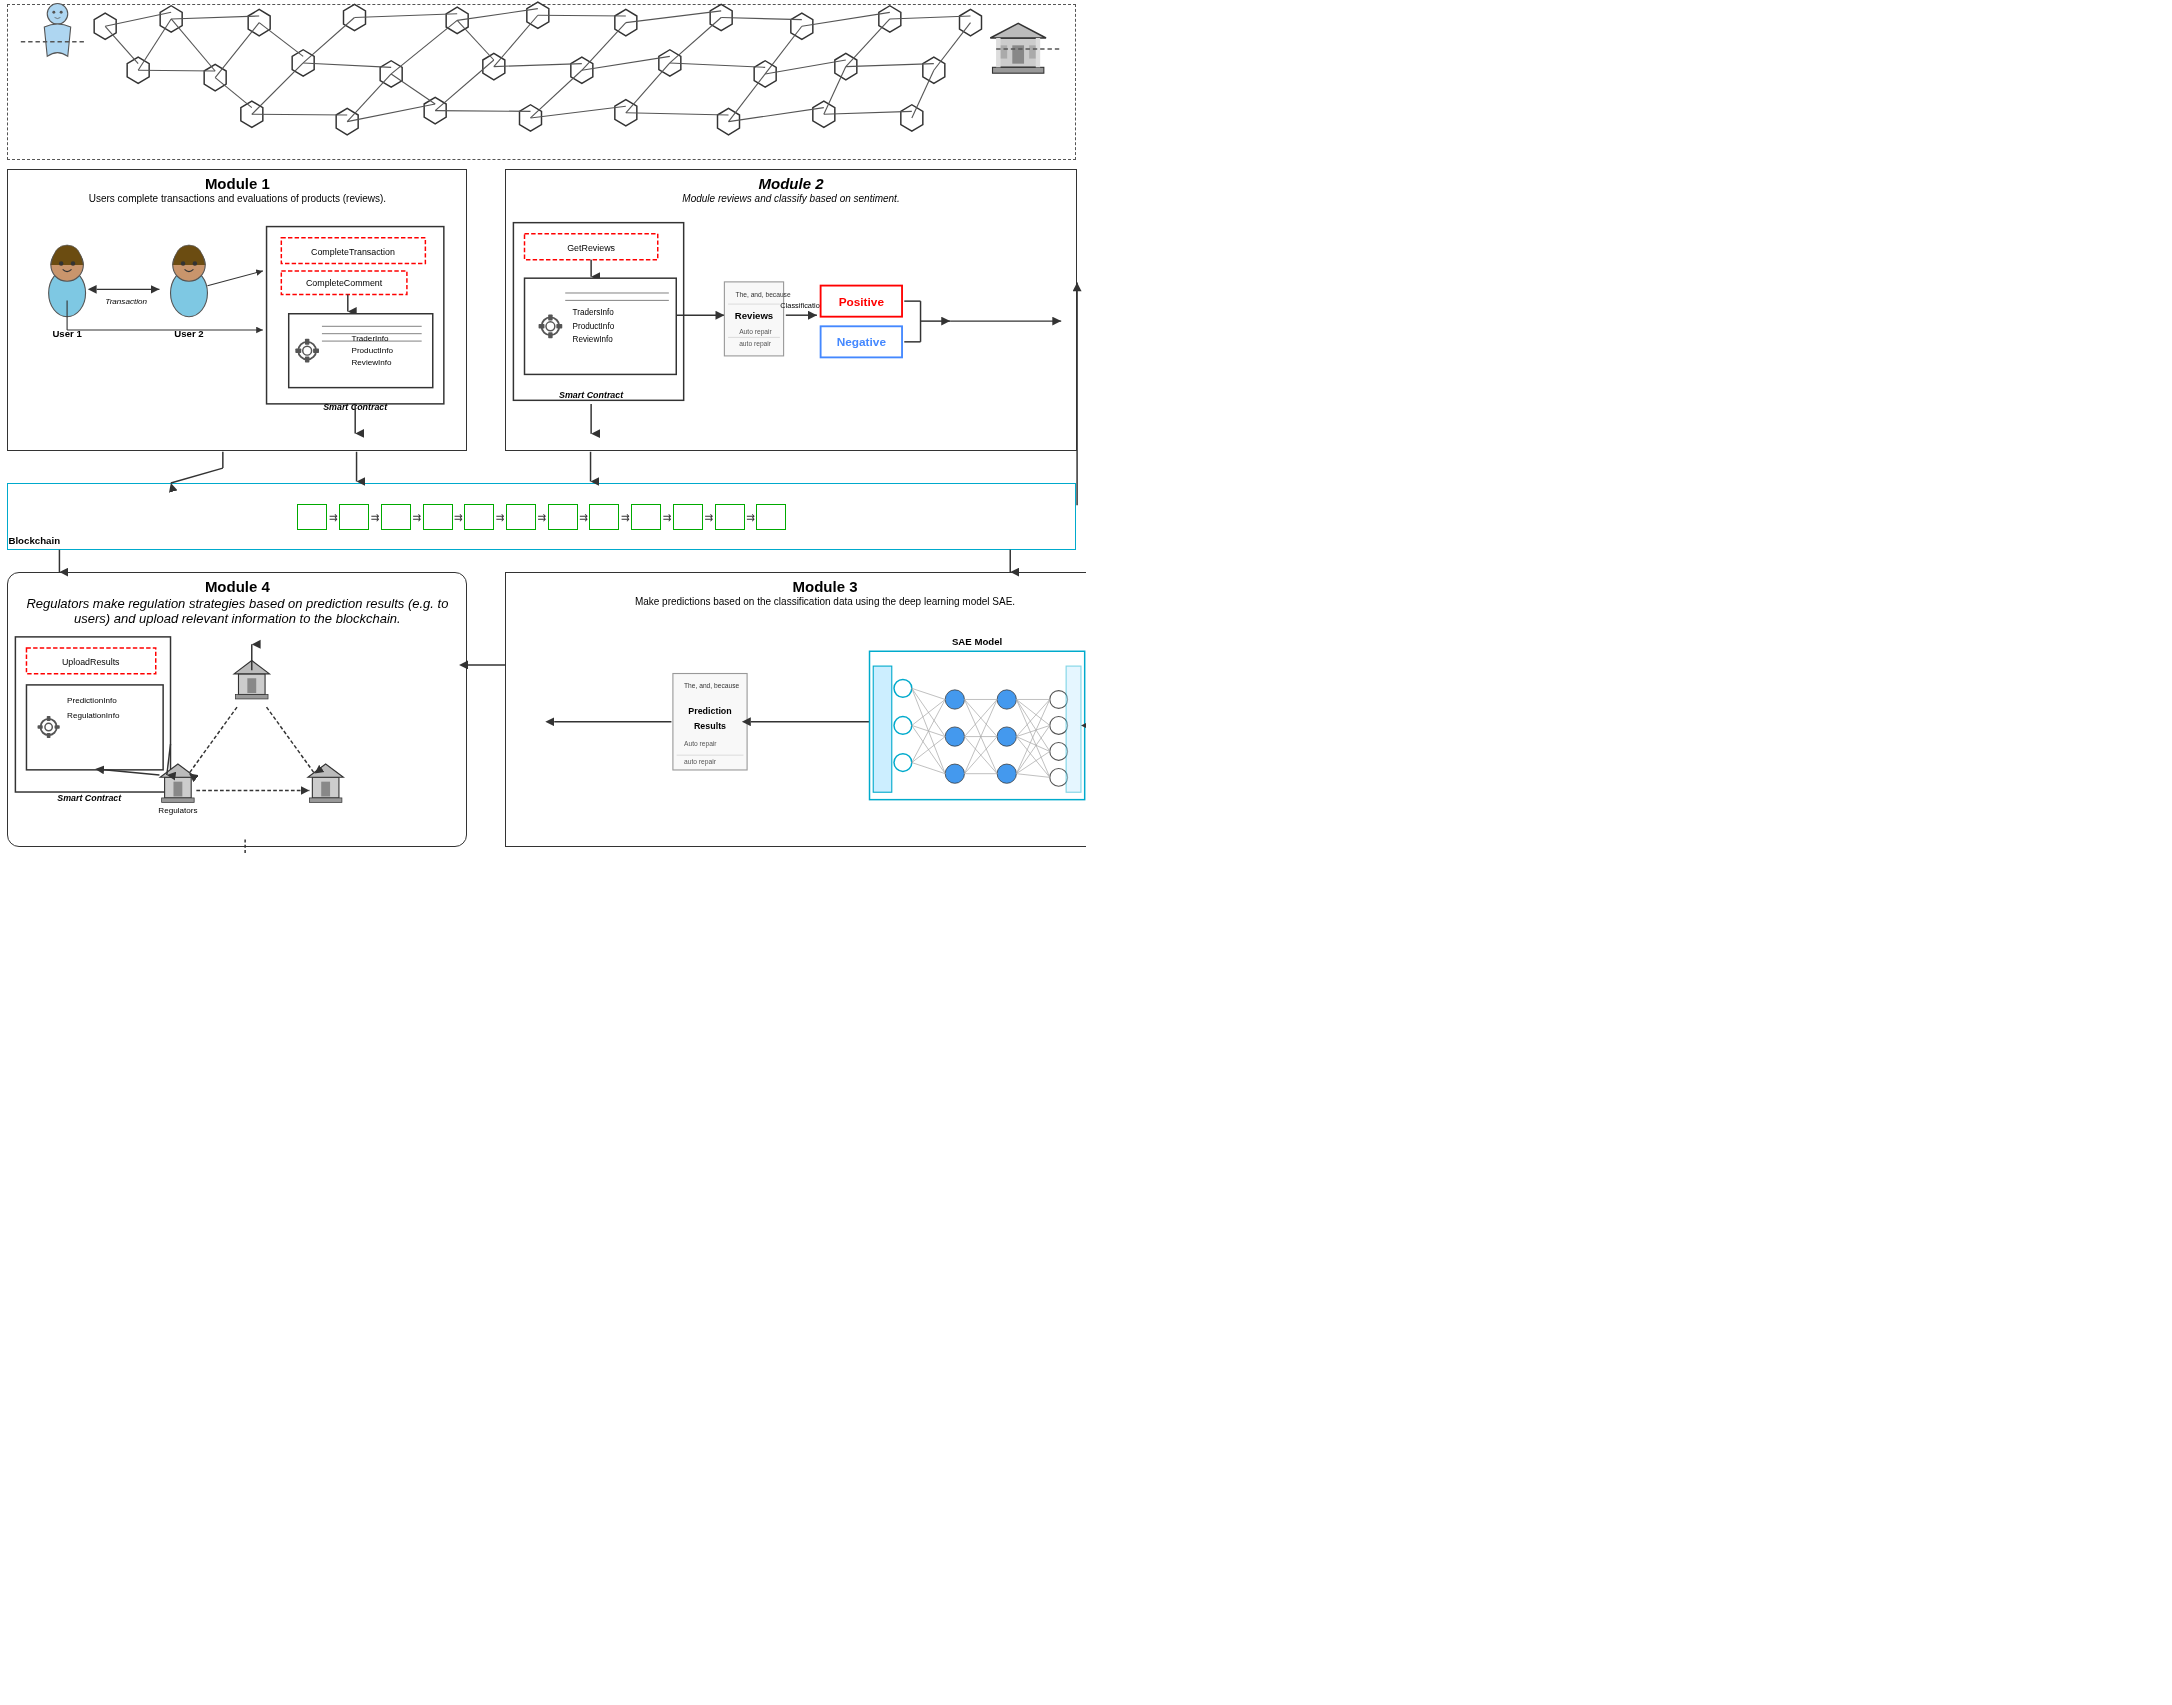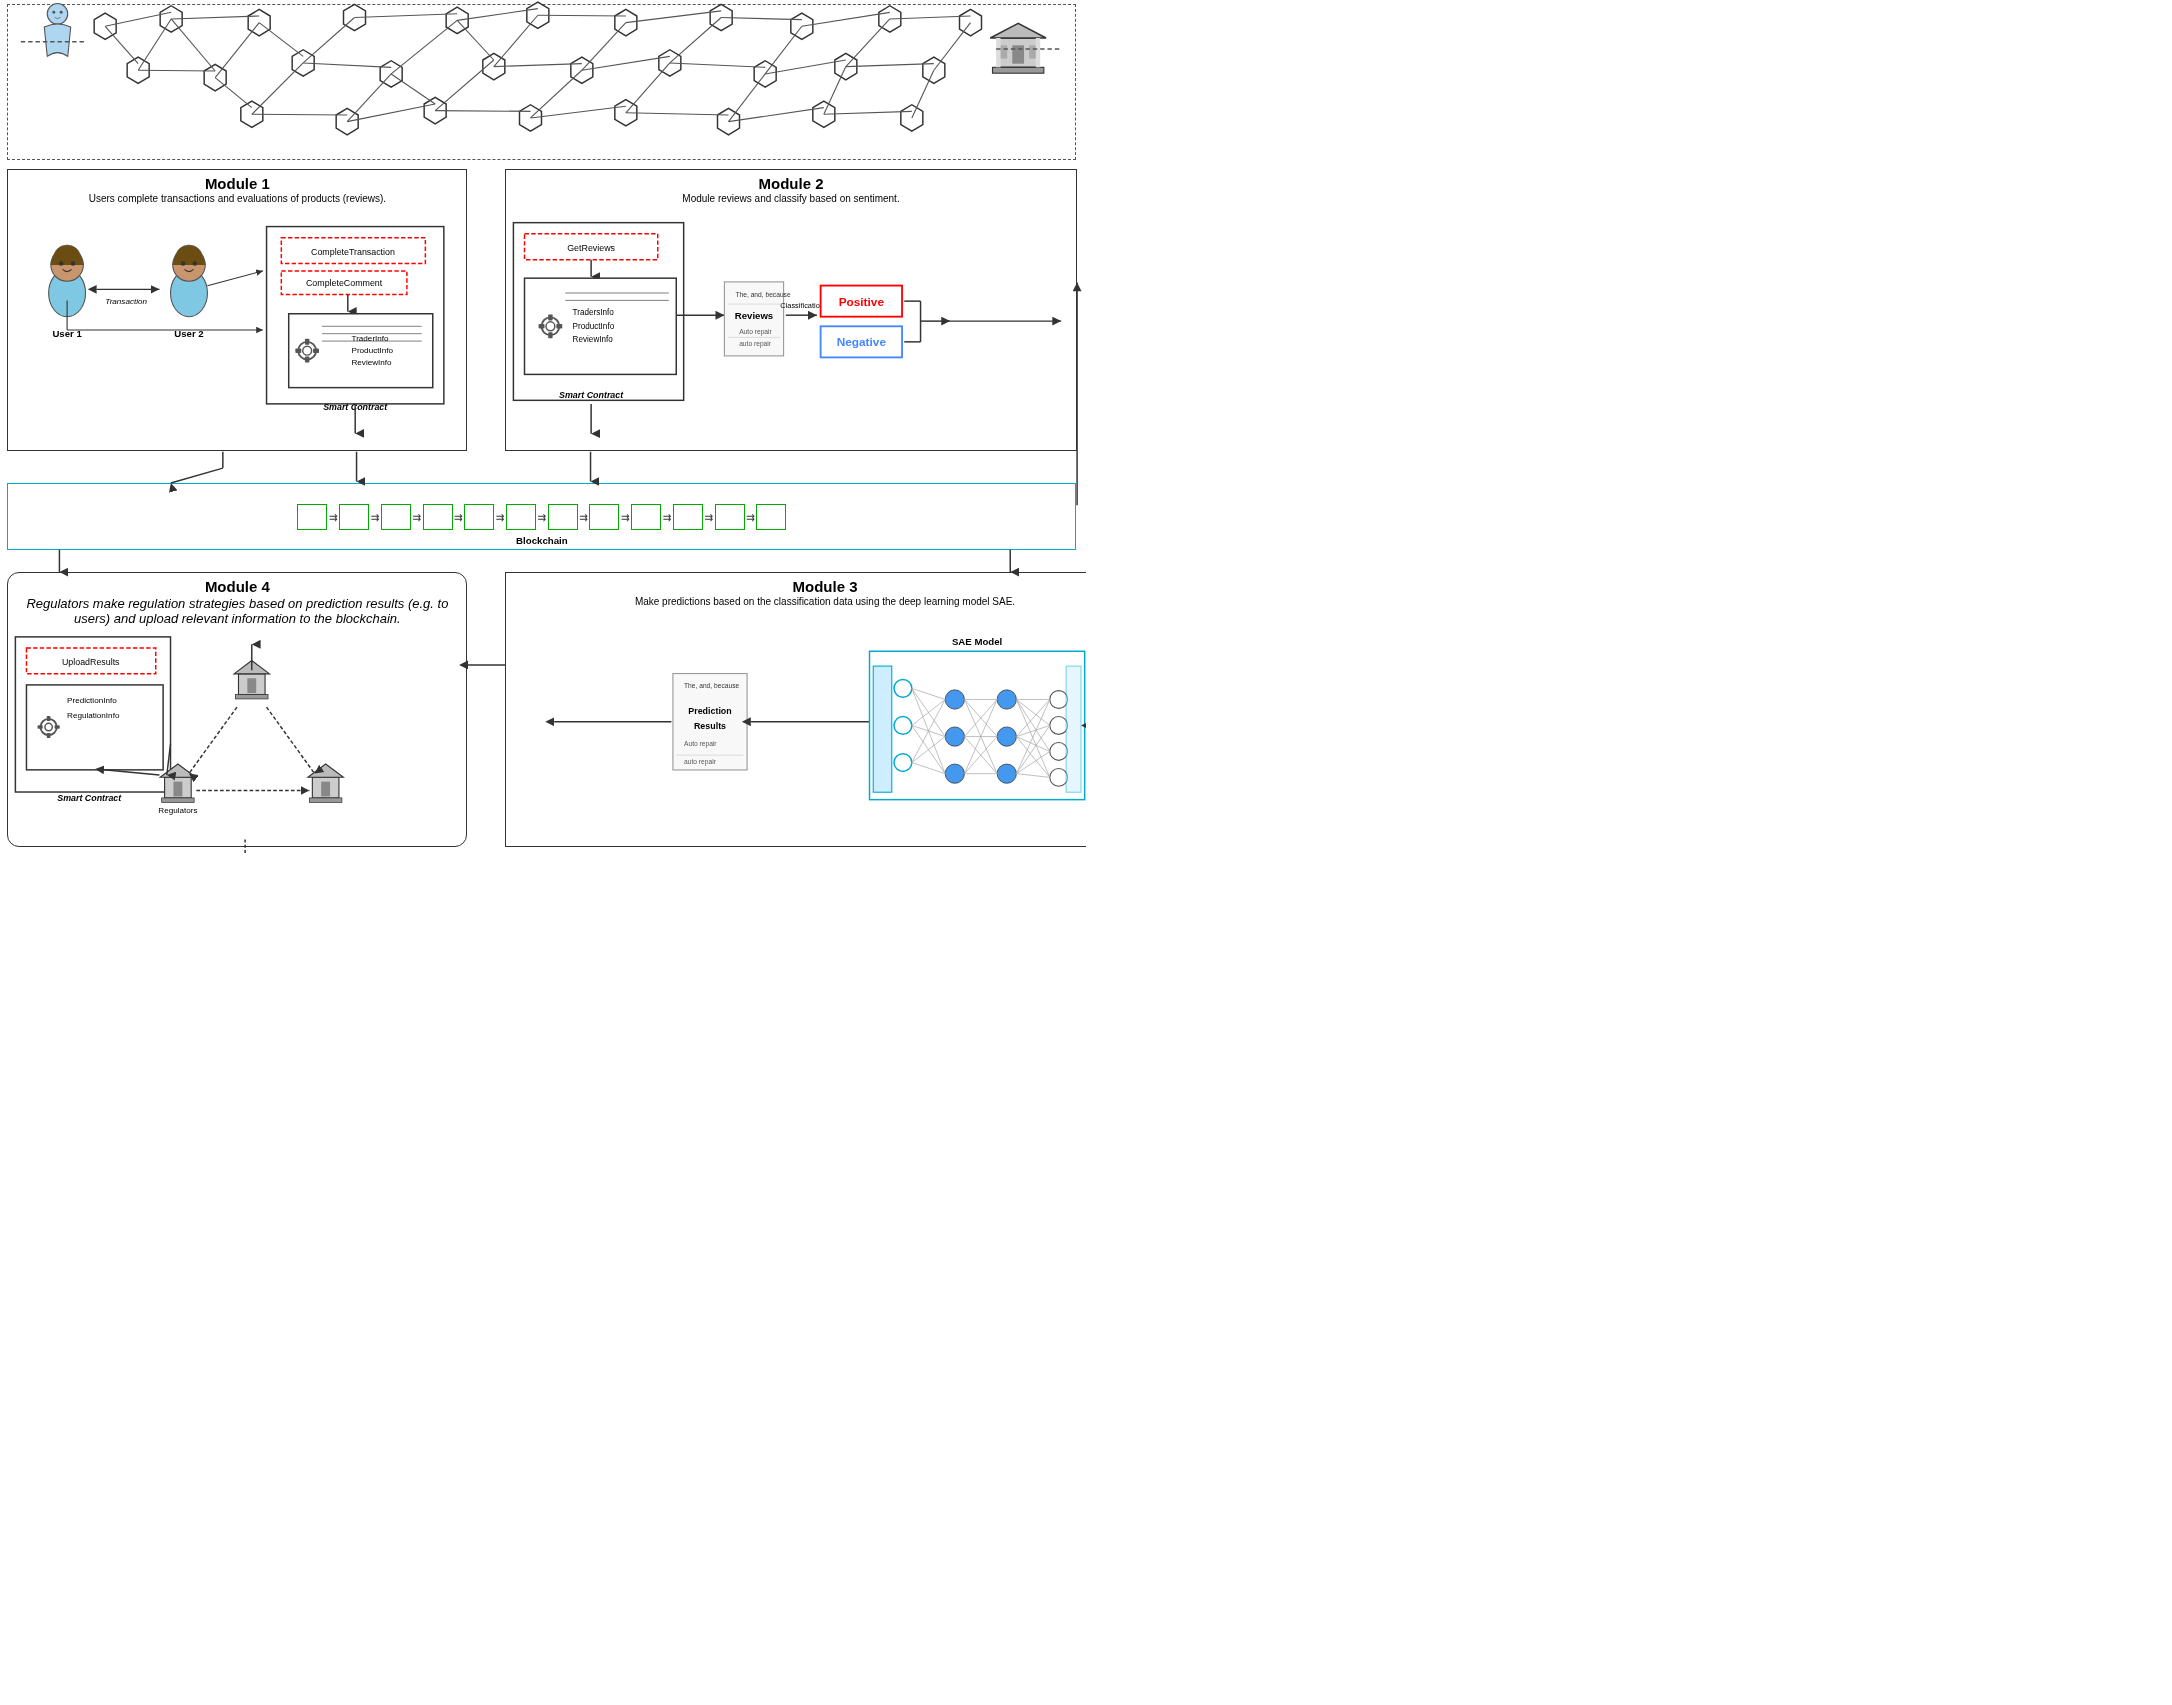--- a/index.html
+++ b/index.html
@@ -83,21 +83,20 @@
       border: 1.5px solid #00aacc;
       display: flex;
       align-items: center;
       justify-content: center;
     }
     .blockchain-label {
       position: absolute;
       bottom: 3px;
       left: 0;
       right: 0;
-      text-align: center;
       font-size: 9.7px;
       font-weight: bold;
     }
 
     
     .module3 {
       top: 572px;
       left: 505px;
       width: 640px;
       height: 275px;
@@ -324,21 +323,21 @@
           <path d="M0,0 L6,3 L0,6 Z" fill="#333"></path>
         </marker>
         <marker id="arrowD" markerWidth="8" markerHeight="8" refX="3" refY="6" orient="auto">
           <path d="M0,0 L3,6 L6,0 Z" fill="#333"></path>
         </marker>
       </defs>
     </svg>
   </div>
 
   <div class="module-box module2">
-    <div style="text-align:center; padding: 4.5px 3px 1.5px;">
+    <div style="text-align:center; padding: 4.5px 3px 1.5px; font-style: italic;">
       <div class="module-label">Module 2</div>
       <div class="module-sublabel">Module reviews and classify based on sentiment.</div>
     </div>
     <svg width="100%" height="238" viewBox="0 0 770 320" style="position:absolute; top:41px; left:0;">
 
       <rect x="10" y="15" width="230" height="240" fill="white" stroke="#333" stroke-width="2"></rect>
 
       <rect x="25" y="30" width="180" height="35" fill="white" stroke="red" stroke-width="2" stroke-dasharray="6,3"></rect>
       <text x="115" y="53" text-anchor="middle" font-size="12">GetReviews</text>
 

